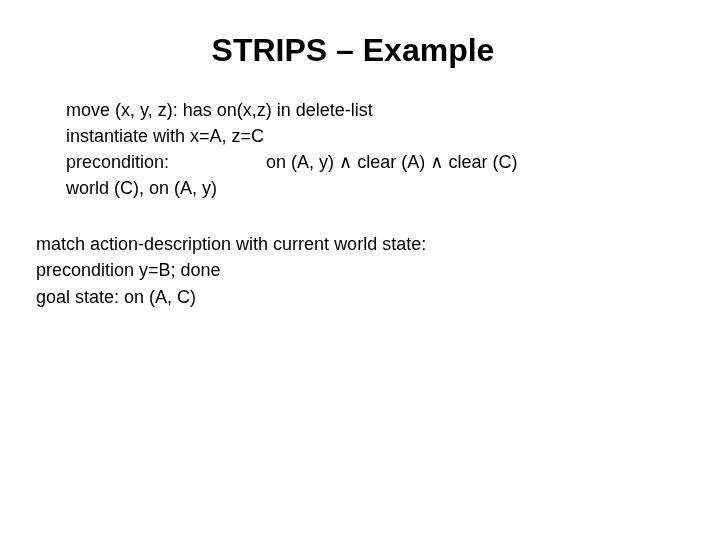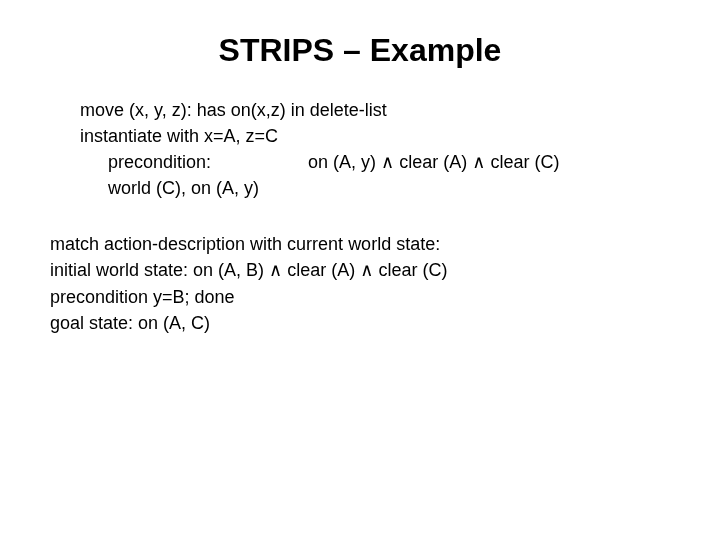--- a/index.html
+++ b/index.html
@@ -7,21 +7,21 @@
       padding: 0;
       width: 720px;
       height: 540px;
       background: #fff;
       font-family: Arial, Helvetica, sans-serif;
       color: #000;
     }
     .slide {
       width: 720px;
       height: 412px;
-      padding: 20px 40px 0 40px;
+      padding: 20px 40px 0 26px;
       box-sizing: border-box;
     }
     .title {
       text-align: center;
       font-weight: bold;
       font-size: 32px;
       margin-top: 12px;
       margin-bottom: 28px;
     }
     .block {
@@ -31,21 +31,20 @@
       margin-right: 0;
     }
     .block-first {
       margin-bottom: 30px;
     }
     .block-second {
       margin-left: 10px;
     }
     .row {
       display: flex;
-      margin-left: 28px;
     }
     .label {
       width: 200px;
       flex-shrink: 0;
     }
     .value {
       flex: 1;
     }
   </style>
 </head>
@@ -63,17 +62,16 @@
     </div>
     <div class="row">
       <div class="value">world (C), on (A, y)</div>
     </div>
     <div class="row">
     </div>
   </div>
 
   <div class="block block-second">
     <div>match action-description with current world state:</div>
-    <div>initial world state: on (A, B) ∧ clear (A) ∧ clear (C)</div>
     <div>precondition y=B; done</div>
     <div>goal state: on (A, C)</div>
   </div>
 </div>
 
 </body></html>

